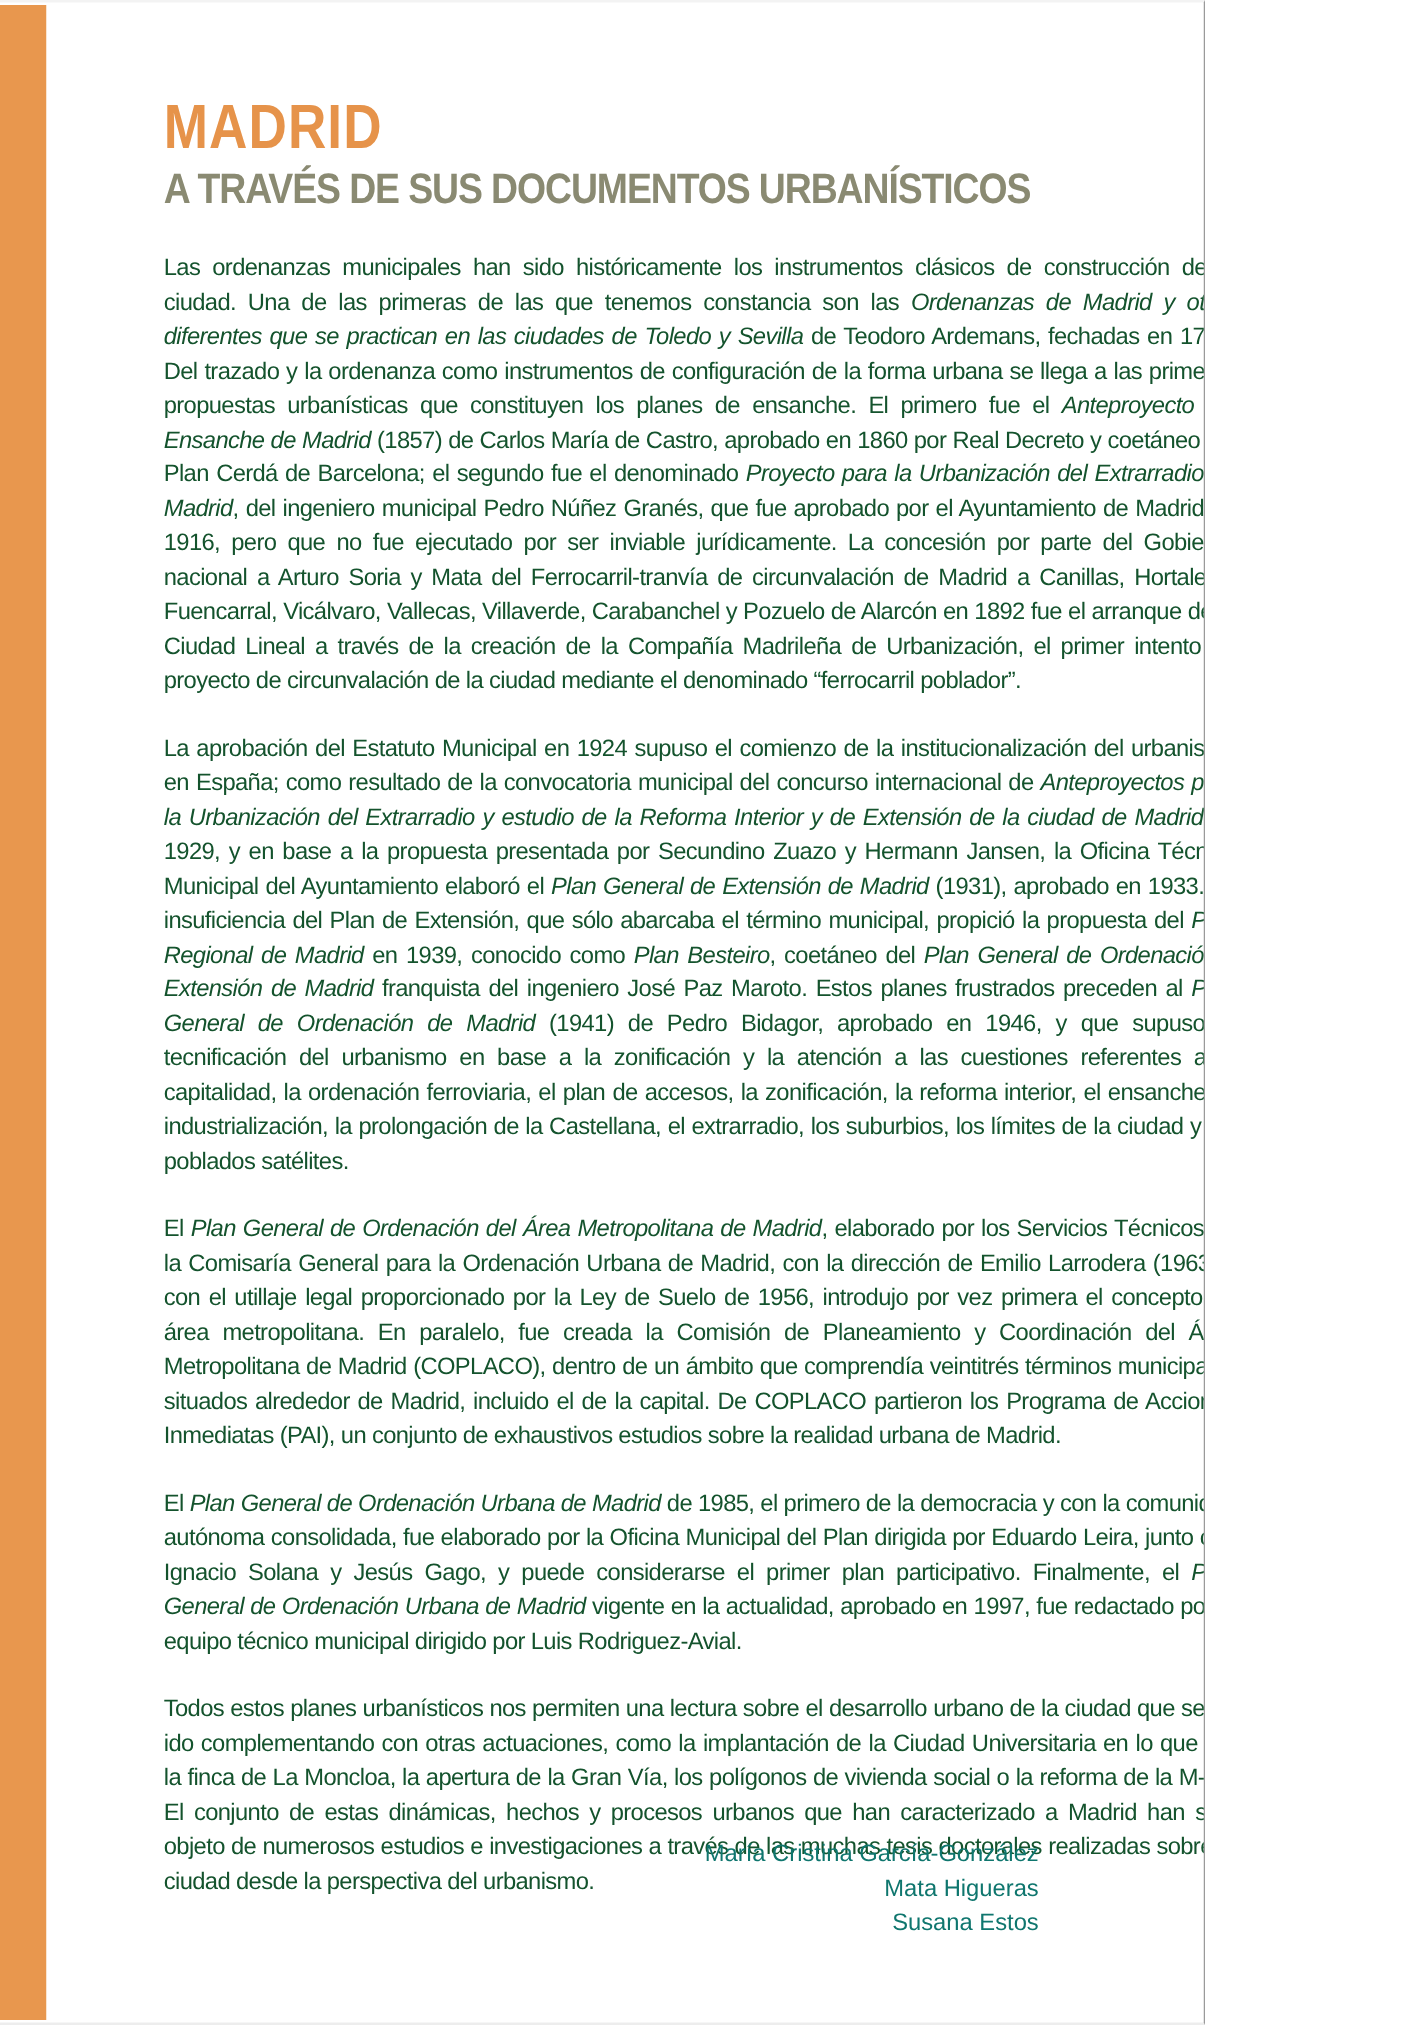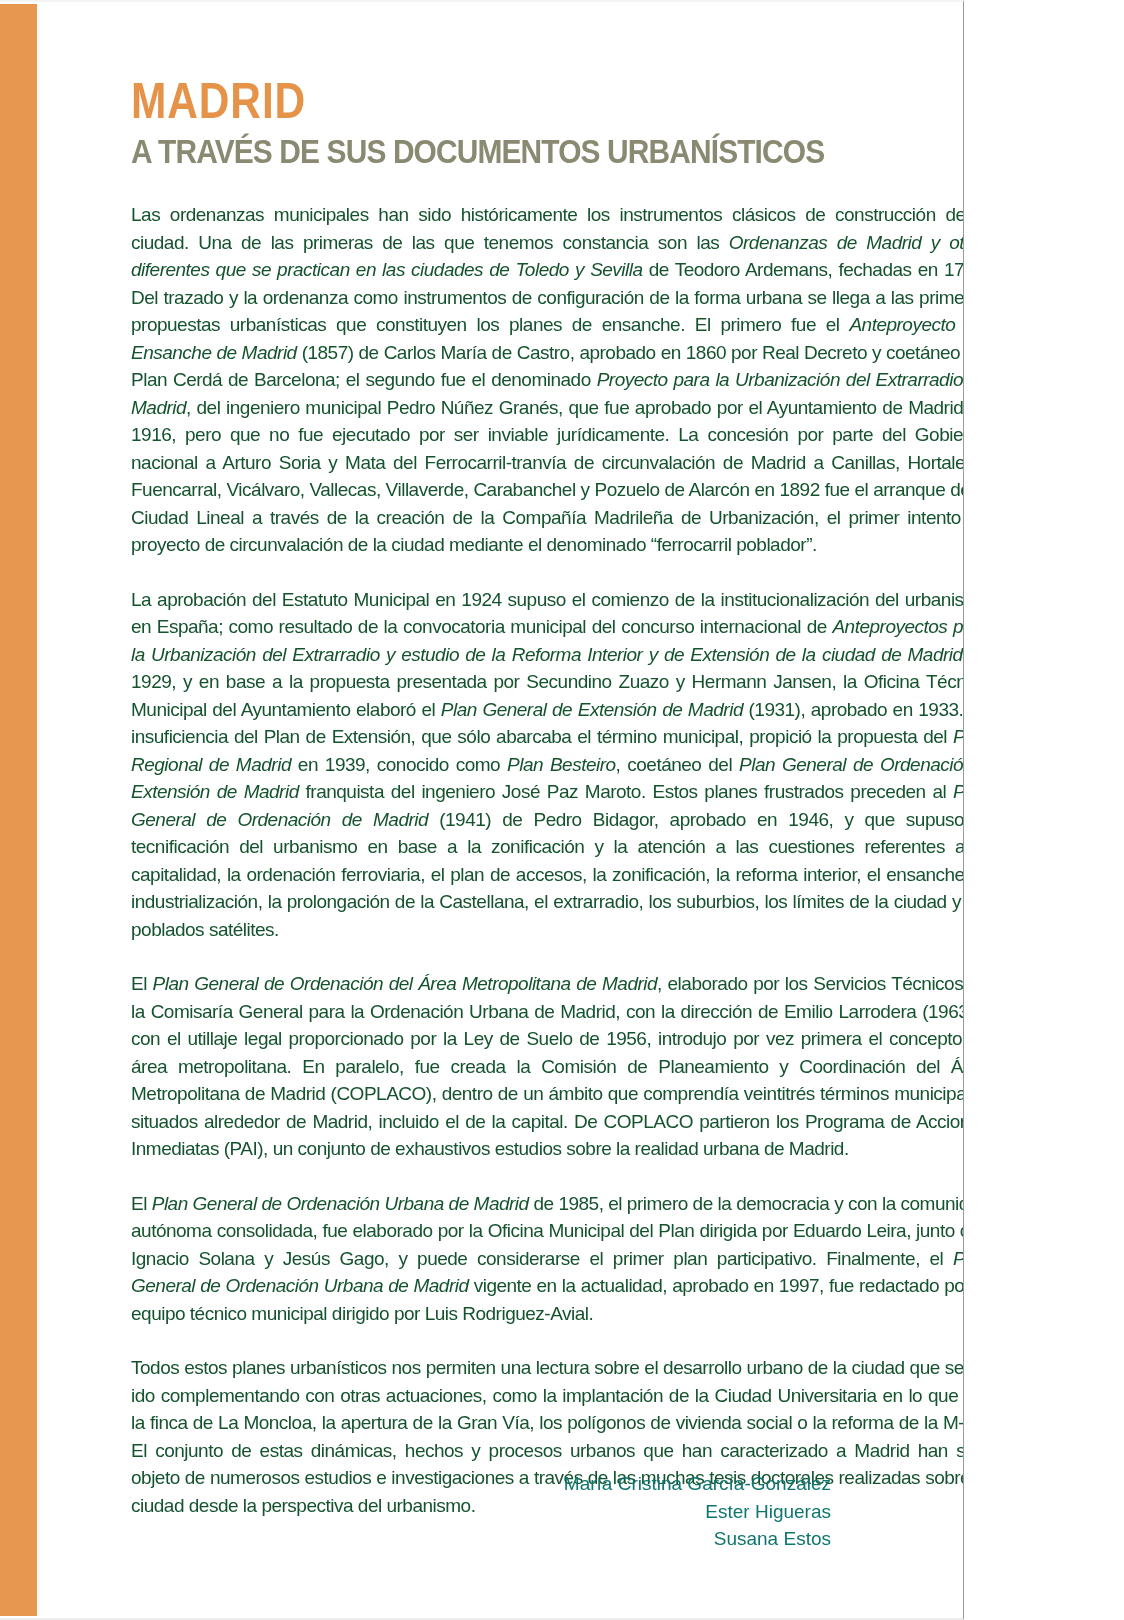--- a/index.html
+++ b/index.html
@@ -85,16 +85,16 @@
       <p class="para"><span>Las ordenanzas municipales han sido históricamente los instrumentos clásicos de construcción de la ciudad. Una de las primeras de las que tenemos constancia son las </span><i>Ordenanzas de Madrid y otras diferentes que se practican en las ciudades de Toledo y Sevilla</i><span> de Teodoro Ardemans, fechadas en 1719. Del trazado y la ordenanza como instrumentos de configuración de la forma urbana se llega a las primeras propuestas urbanísticas que constituyen los planes de ensanche. El primero fue el </span><i>Anteproyecto del Ensanche de Madrid</i><span> (1857) de Carlos María de Castro, aprobado en 1860 por Real Decreto y coetáneo del Plan Cerdá de Barcelona; el segundo fue el denominado </span><i>Proyecto para la Urbanización del Extrarradio de Madrid</i><span>, del ingeniero municipal Pedro Núñez Granés, que fue aprobado por el Ayuntamiento de Madrid en 1916, pero que no fue ejecutado por ser inviable jurídicamente. La concesión por parte del Gobierno nacional a Arturo Soria y Mata del Ferrocarril-tranvía de circunvalación de Madrid a Canillas, Hortaleza, Fuencarral, Vicálvaro, Vallecas, Villaverde, Carabanchel y Pozuelo de Alarcón en 1892 fue el arranque de la Ciudad Lineal a través de la creación de la Compañía Madrileña de Urbanización, el primer intento de proyecto de circunvalación de la ciudad mediante el denominado “ferrocarril poblador”.</span></p>
       <p class="para"><span>La aprobación del Estatuto Municipal en 1924 supuso el comienzo de la institucionalización del urbanismo en España; como resultado de la convocatoria municipal del concurso internacional de </span><i>Anteproyectos para la Urbanización del Extrarradio y estudio de la Reforma Interior y de Extensión de la ciudad de Madrid</i><span> de 1929, y en base a la propuesta presentada por Secundino Zuazo y Hermann Jansen, la Oficina Técnica Municipal del Ayuntamiento elaboró el </span><i>Plan General de Extensión de Madrid</i><span> (1931), aprobado en 1933. La insuficiencia del Plan de Extensión, que sólo abarcaba el término municipal, propició la propuesta del </span><i>Plan Regional de Madrid</i><span> en 1939, conocido como </span><i>Plan Besteiro</i><span>, coetáneo del </span><i>Plan General de Ordenación y Extensión de Madrid</i><span> franquista del ingeniero José Paz Maroto. Estos planes frustrados preceden al </span><i>Plan General de Ordenación de Madrid</i><span> (1941) de Pedro Bidagor, aprobado en 1946, y que supuso la tecnificación del urbanismo en base a la zonificación y la atención a las cuestiones referentes a la capitalidad, la ordenación ferroviaria, el plan de accesos, la zonificación, la reforma interior, el ensanche, la industrialización, la prolongación de la Castellana, el extrarradio, los suburbios, los límites de la ciudad y los poblados satélites.</span></p>
       <p class="para"><span>El </span><i>Plan General de Ordenación del Área Metropolitana de Madrid</i><span>, elaborado por los Servicios Técnicos de la Comisaría General para la Ordenación Urbana de Madrid, con la dirección de Emilio Larrodera (1963) y con el utillaje legal proporcionado por la Ley de Suelo de 1956, introdujo por vez primera el concepto de área metropolitana. En paralelo, fue creada la Comisión de Planeamiento y Coordinación del Área Metropolitana de Madrid (COPLACO), dentro de un ámbito que comprendía veintitrés términos municipales situados alrededor de Madrid, incluido el de la capital. De COPLACO partieron los Programa de Acciones Inmediatas (PAI), un conjunto de exhaustivos estudios sobre la realidad urbana de Madrid.</span></p>
       <p class="para"><span>El </span><i>Plan General de Ordenación Urbana de Madrid</i><span> de 1985, el primero de la democracia y con la comunidad autónoma consolidada, fue elaborado por la Oficina Municipal del Plan dirigida por Eduardo Leira, junto con Ignacio Solana y Jesús Gago, y puede considerarse el primer plan participativo. Finalmente, el </span><i>Plan General de Ordenación Urbana de Madrid</i><span> vigente en la actualidad, aprobado en 1997, fue redactado por el equipo técnico municipal dirigido por Luis Rodriguez-Avial.</span></p>
       <p class="para"><span>Todos estos planes urbanísticos nos permiten una lectura sobre el desarrollo urbano de la ciudad que se ha ido complementando con otras actuaciones, como la implantación de la Ciudad Universitaria en lo que fue la finca de La Moncloa, la apertura de la Gran Vía, los polígonos de vivienda social o la reforma de la M-30. El conjunto de estas dinámicas, hechos y procesos urbanos que han caracterizado a Madrid han sido objeto de numerosos estudios e investigaciones a través de las muchas tesis doctorales realizadas sobre la ciudad desde la perspectiva del urbanismo.</span></p>
     </div>
   </div>
 
   <div class="authors" style="color: #0f766e;">
     <div>María Cristina García-González</div>
-    <div>Ester Higueras</div>
+    <div>Mata Higueras</div>
     <div>Susana Estos</div>
   </div>
 </div>
 
 </body></html>

